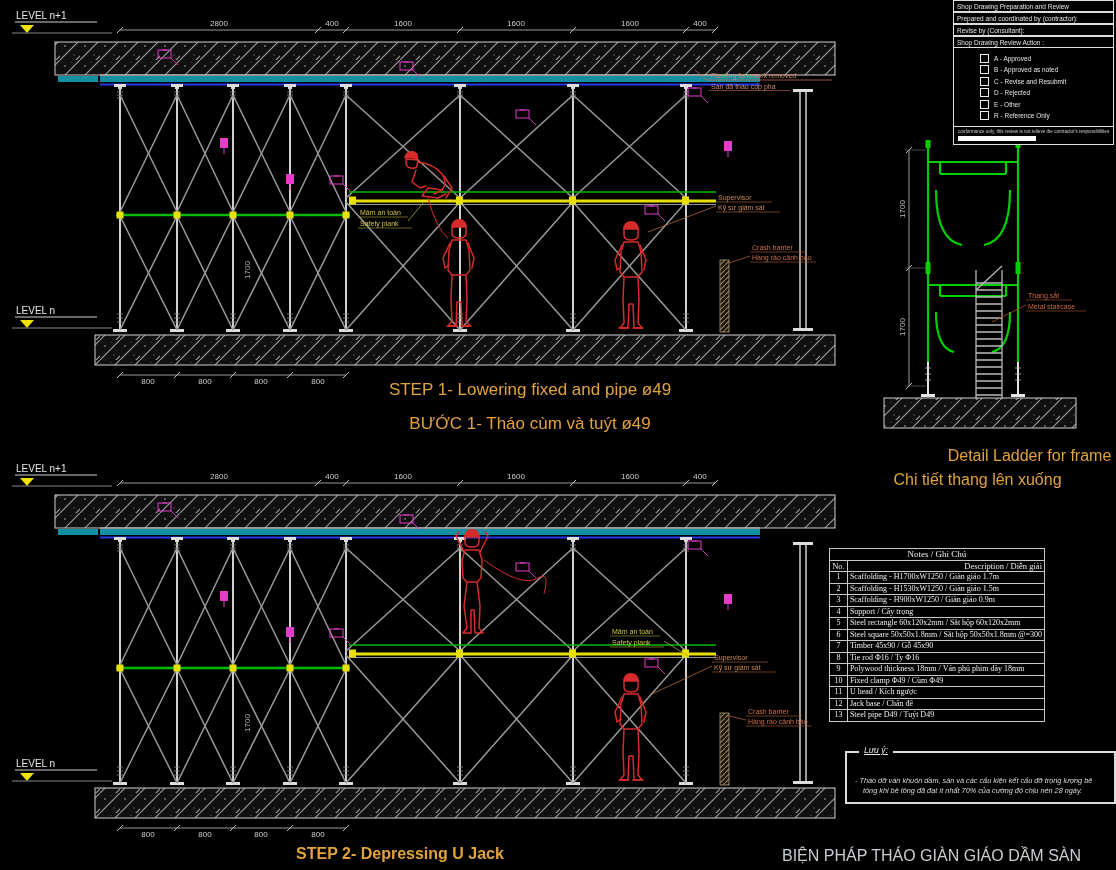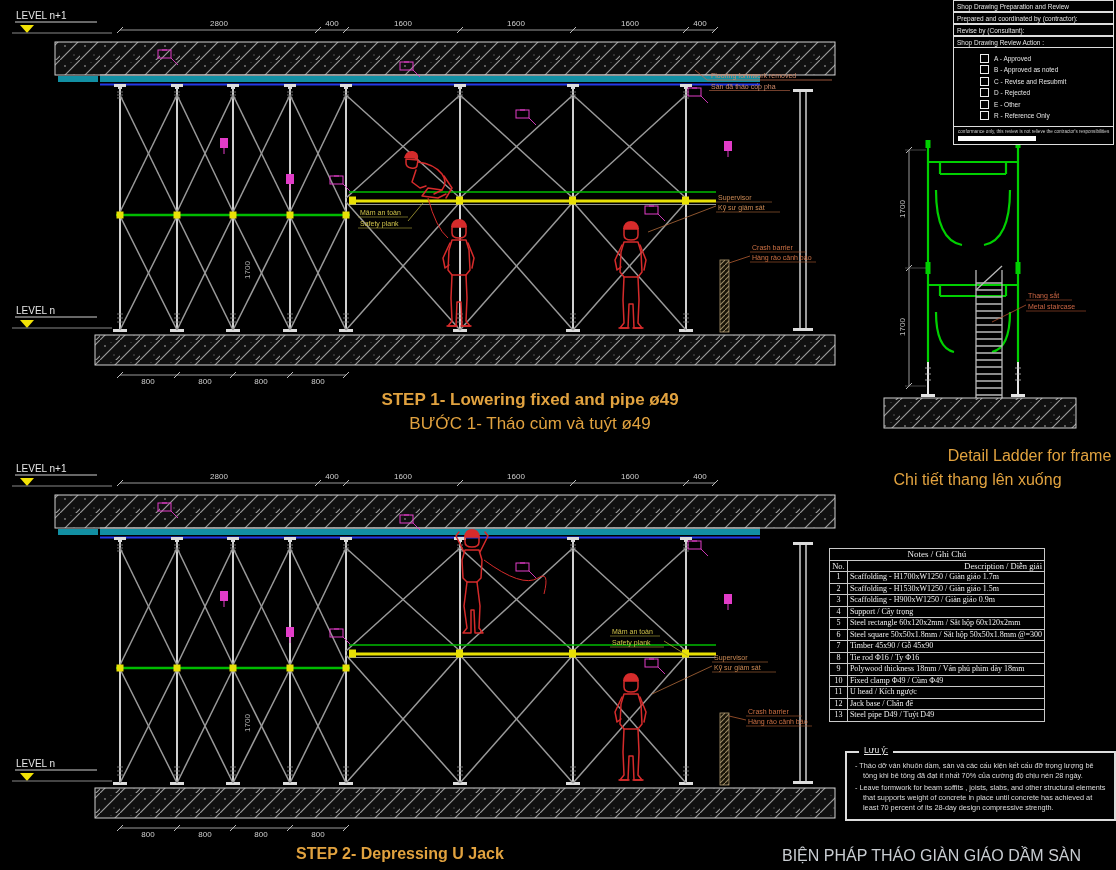--- a/index.html
+++ b/index.html
@@ -20,21 +20,21 @@
   .tb-fine{border:1px solid #ddd;border-top:none;padding:2px 2px 3px 4px;font-size:4.6px;color:#cfcfcf;}
   .tb-bar{width:78px;height:5px;background:#fff;margin-top:2px;}
   
   .nt{left:829px;top:548px;width:216px;border-collapse:collapse;
       font-family:"Liberation Serif",serif;font-size:8px;color:#eee;}
   .nt td{border:1px solid #c9c9c9;padding:0 2px;height:10.5px;line-height:10.5px;white-space:nowrap;overflow:hidden;}
   .nt .t{text-align:center;font-size:9px;}
   .nt .h{text-align:right;font-size:8.5px;}
   .nt .no{width:26px;text-align:center;}
   
-  .nb{left:845px;top:751px;width:253px;border:2px solid #ddd;background:#000;padding:8px 6px 4px 8px;}
+  .nb{left:845px;top:751px;width:253px;border:2px solid #ddd;background:#000;padding:23px 6px 4px 8px;font-style:italic;}
   .nb-title{position:absolute;top:-8px;left:12px;background:#000;padding:0 5px;
             font-size:8.5px;color:#e8e8e8;text-decoration:underline;}
   .nb-item{font-size:7.3px;line-height:1.38;color:#dcdcdc;margin-bottom:2px;padding-left:8px;text-indent:-8px;}
   
   .foot{left:782px;top:847px;width:334px;font-size:16px;color:#C9CDD2;white-space:nowrap;}
 </style>
 </head>
 <body>
 
 <svg id="cad" width="1116" height="870" viewBox="0 0 1116 870">
@@ -380,21 +380,21 @@
     <g font-size="7" fill="#CC6644">
       <text x="1028" y="298">Thang sắt</text>
       <line x1="1026" y1="300" x2="1072" y2="300" stroke="#B05030" stroke-width="0.6"></line>
       <text x="1028" y="309">Metal staircase</text>
       <line x1="1026" y1="311" x2="1086" y2="311" stroke="#B05030" stroke-width="0.6"></line>
       <path d="M1026,305 L992,322" stroke="#B05030" fill="none" stroke-width="0.8"></path>
     </g>
   </g>
 </svg>
 
-<div class="abs cap cap1" style="left:280px;top:390px;width:500px;font-weight:bold;">STEP 1- Lowering fixed and pipe ø49</div>
+<div class="abs cap cap1" style="left:280px;top:380px;width:500px;">STEP 1- Lowering fixed and pipe ø49</div>
 <div class="abs cap cap1" style="left:280px;top:414px;width:500px;text-align:center;">BƯỚC 1- Tháo cùm và tuýt ø49</div>
 <div class="abs cap cap2" style="left:150px;top:845px;width:500px;font-weight:bold;">STEP 2- Depressing U Jack</div>
 <div class="abs cap cap2" style="left:922px;top:447px;width:215px;">Detail Ladder for frame</div>
 <div class="abs cap cap2" style="left:870px;top:471px;width:215px;">Chi tiết thang lên xuống</div>
 
 <div class="abs tb">
   <div class="tb-row">Shop Drawing Preparation and Review</div>
   <div class="tb-row">Prepared and coordinated by (contractor):</div>
   <div class="tb-row">Revise by (Consultant):</div>
   <div class="tb-row">Shop Drawing Review Action :</div>
@@ -490,16 +490,15 @@
   <tr>
         <td class="no">13</td>
         <td>Steel pipe D49 / Tuýt D49</td>
       </tr>
 </tbody>
   </table>
 
 <div class="abs nb">
   <div class="nb-title">Lưu ý:</div>
   <div class="nb-item">-  Tháo dỡ ván khuôn dầm, sàn và các cấu kiện kết cấu đỡ trọng lượng bê tông khi bê tông đã đạt ít nhất 70% của cường độ chịu nén 28 ngày.</div>
-  <div class="nb-item">-  Leave formwork for beam soffits , joists, slabs, and other structural elements that supports weight of concrete in place until concrete has achieved at least 70 percent of its 28-day design compressive strength.</div>
 </div>
 
 <div class="abs foot">BIỆN PHÁP THÁO GIÀN GIÁO DẦM SÀN</div>
 
 </body></html>

